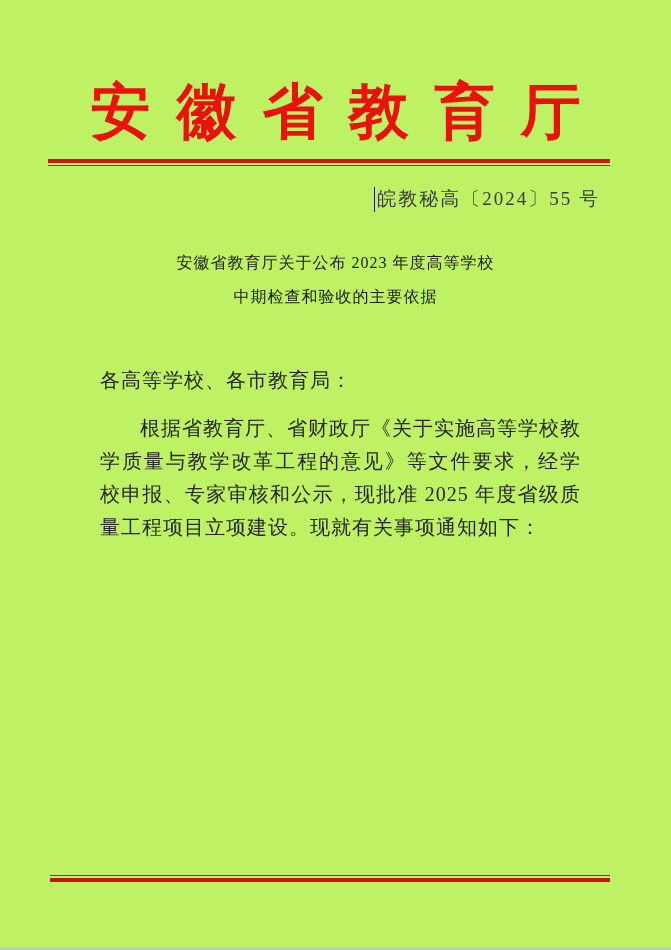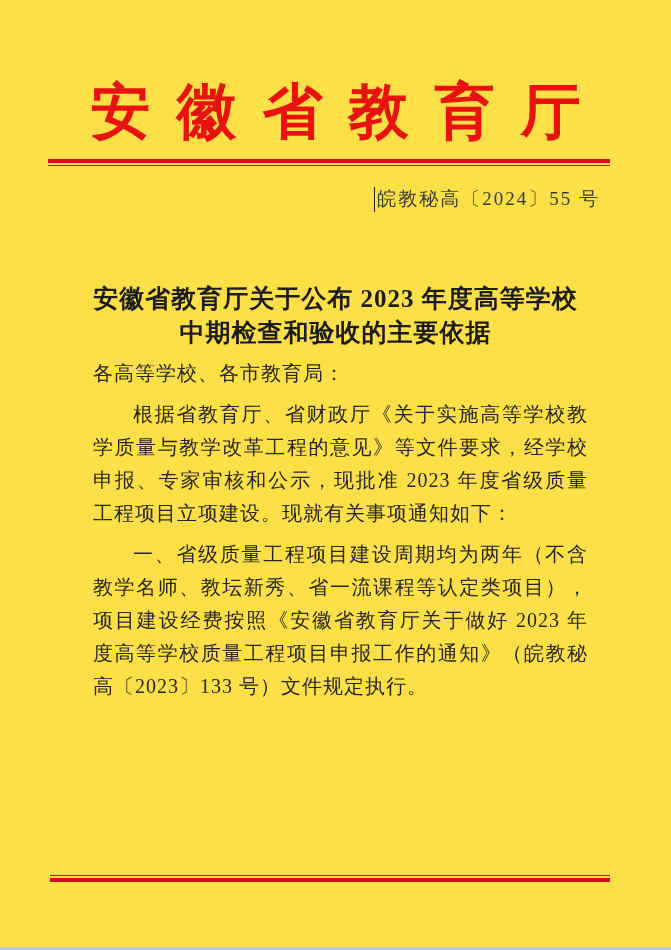--- a/index.html
+++ b/index.html
@@ -4,21 +4,21 @@
 <style>
   html, body {
     margin: 0;
     padding: 0;
     background: #ffffff;
   }
   .page {
     position: relative;
     width: 671px;
     height: 950px;
-    background: #fde047;
+    background: #bef264;
     overflow: hidden;
     font-family: "Liberation Serif", "DejaVu Serif", serif;
   }
 
   
   .letterhead {
     position: absolute;
     top: 76px;
     left: 0;
     right: 0;
@@ -64,42 +64,41 @@
     margin-right: 2px;
   }
 
   
   .doc-title {
     position: absolute;
     top: 246px;
     left: 0;
     right: 0;
     text-align: center;
-    font-size: 25px;
-    font-weight: bold;
+    font-size: 16px;
+    font-weight: normal;
     color: #1c1c1c;
     line-height: 34px;
     letter-spacing: 1px;
-    margin-top: 36px;
   }
 
   
   .doc-body {
     position: absolute;
     top: 349px;
     left: 85px;
     width: 511px;
     font-size: 20px;
     line-height: 33px;
     color: #262626;
     text-align: justify;
     letter-spacing: 1px;
   }
   .doc-body p {
-    margin: 8px;
+    margin: 15px;
     padding: 0;
   }
   .doc-body p.indent {
     text-indent: 2em;
   }
 
   
   .rule-bottom {
     position: absolute;
     top: 875px;
@@ -138,22 +137,21 @@
     <span>皖教秘高〔2024〕55 号</span>
   </div>
 
   <div class="doc-title">
     <div>安徽省教育厅关于公布 2023 年度高等学校</div>
     <div>中期检查和验收的主要依据</div>
   </div>
 
   <div class="doc-body">
     <p>各高等学校、各市教育局：</p>
-    <p class="indent">根据省教育厅、省财政厅《关于实施高等学校教学质量与教学改革工程的意见》等文件要求，经学校申报、专家审核和公示，现批准 2023 年度省级质量工程项目立项建设。现就有关事项通知如下：</p>
-    <p class="indent">一、省级质量工程项目建设周期均为两年（不含教学名师、教坛新秀、省一流课程等认定类项目），项目建设经费按照《安徽省教育厅关于做好 2023 年度高等学校质量工程项目申报工作的通知》（皖教秘高〔2023〕133 号）文件规定执行。</p>
+    <p class="indent">根据省教育厅、省财政厅《关于实施高等学校教学质量与教学改革工程的意见》等文件要求，经学校申报、专家审核和公示，现批准 2025 年度省级质量工程项目立项建设。现就有关事项通知如下：</p>
   </div>
 
   <div class="rule-bottom">
     <div class="thin"></div>
     <div class="gap"></div>
     <div class="thick"></div>
   </div>
 
   <div class="window-bottom-edge"></div>
 

